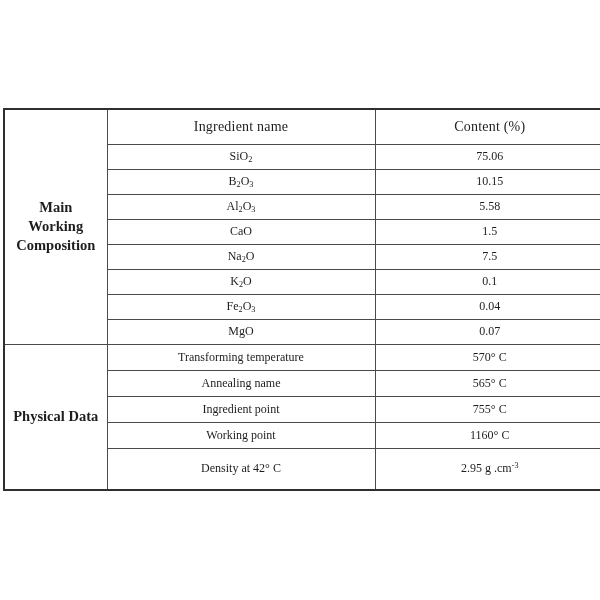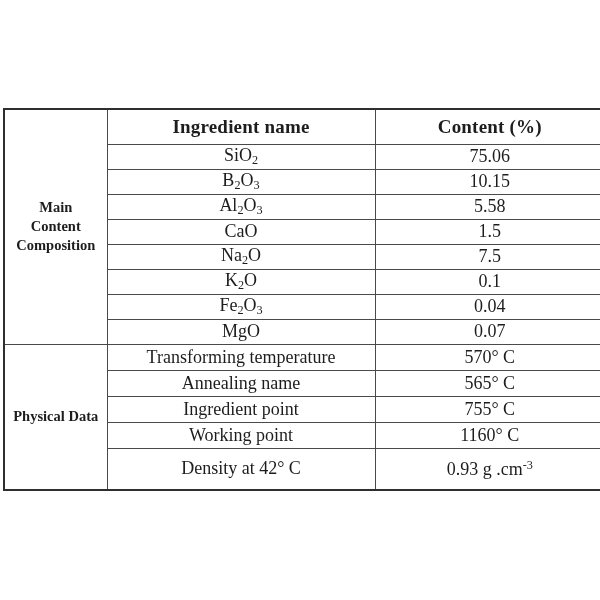--- a/index.html
+++ b/index.html
@@ -20,30 +20,30 @@
   }
   .spec-table td, .spec-table th {
     border: 1px solid #4a4a4a;
     text-align: center;
     vertical-align: middle;
     padding: 0;
     overflow: hidden;
   }
   .spec-table { border: 2px solid #2f2f2f; }
   .head {
-    font-weight: bold;
-    font-size: 19px;
+    font-weight: normal;
+    font-size: 14px;
     letter-spacing: 0.2px;
   }
   .label-cell {
     font-weight: bold;
     font-size: 14.5px;
     line-height: 19px;
   }
-  .name-cell, .val-cell { font-size: 18px; }
+  .name-cell, .val-cell { font-size: 12px; }
   .r-header  { height: 35px; }
   .r-chem    { height: 25px; }
   .r-phys    { height: 26px; }
   .r-density { height: 42px; }
   .density-val { padding-bottom: 14px; }
   sub { font-size: 0.68em; vertical-align: -0.22em; }
   sup { font-size: 0.68em; vertical-align: 0.5em; }
 </style>
 </head>
 <body>
@@ -51,21 +51,21 @@
 <table class="spec-table">
   <colgroup>
     <col style="width:103px">
     <col style="width:268px">
     <col style="width:230px">
   </colgroup>
   <tbody>
     <tr class="r-header">
       <td class="label-cell" rowspan="9">
         <div>Main</div>
-        <div>Content</div>
+        <div>Working</div>
         <div>Composition</div>
       </td>
       <th class="head">Ingredient name</th>
       <th class="head">Content (%)</th>
     </tr>
 
     <tr class="r-chem">
       <td class="name-cell"><span>SiO</span><sub>2</sub></td>
       <td class="val-cell">75.06</td>
     </tr>
@@ -110,16 +110,16 @@
     <tr class="r-phys">
       <td class="name-cell">Ingredient point</td>
       <td class="val-cell">755° C</td>
     </tr>
     <tr class="r-phys">
       <td class="name-cell">Working point</td>
       <td class="val-cell">1160° C</td>
     </tr>
     <tr class="r-density">
       <td class="name-cell">Density at 42° C</td>
-      <td class="val-cell density-val"><span>0.93 g .cm</span><sup>-3</sup></td>
+      <td class="val-cell density-val"><span>2.95 g .cm</span><sup>-3</sup></td>
     </tr>
   </tbody>
 </table>
 
 </body></html>

